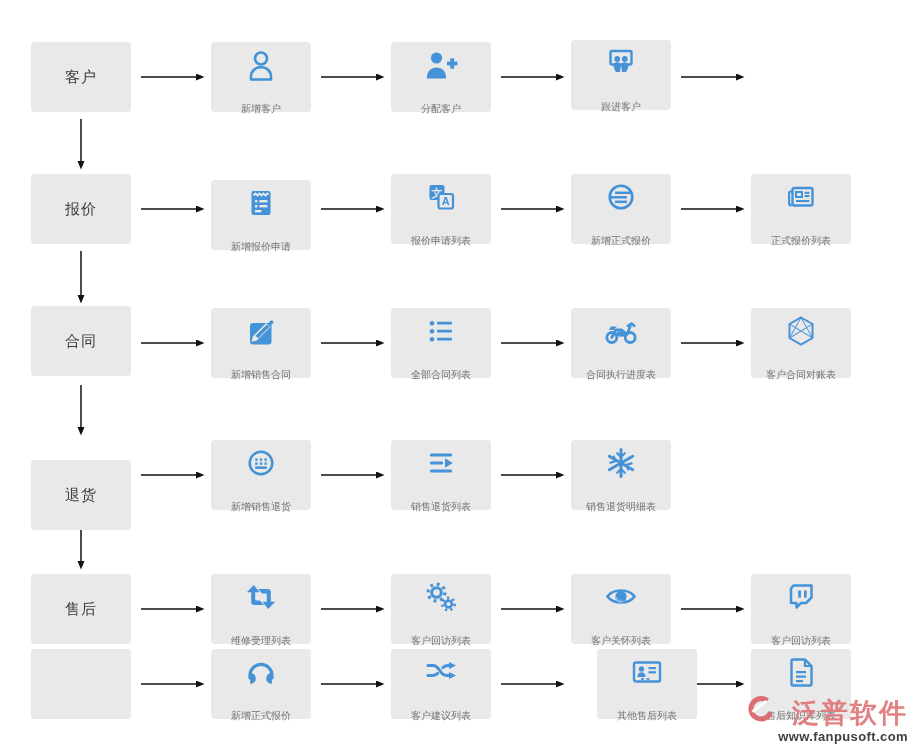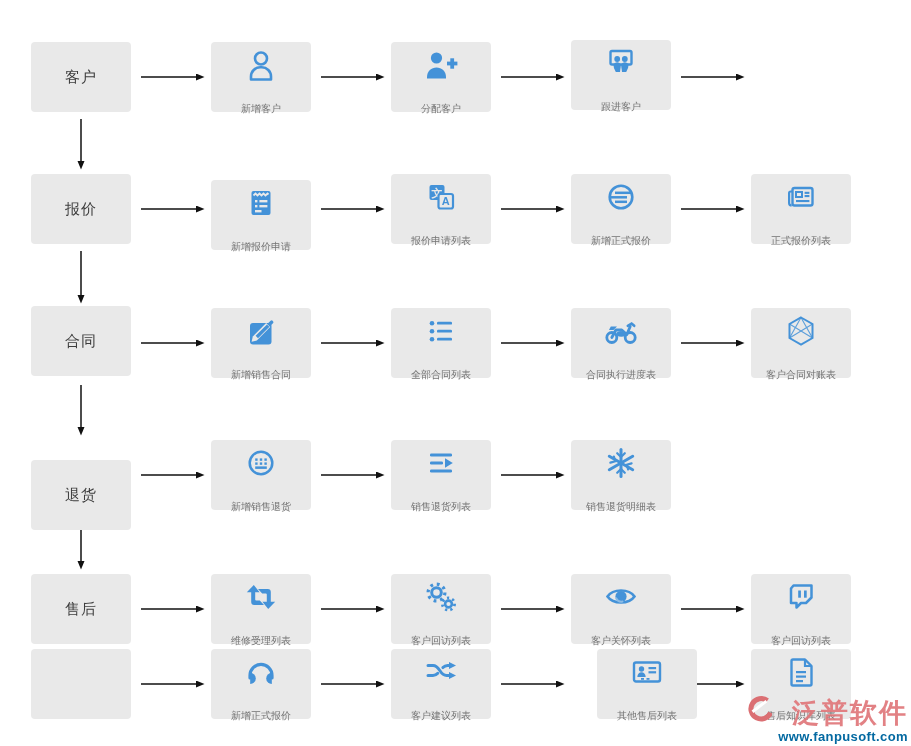--- a/index.html
+++ b/index.html
@@ -7,21 +7,21 @@
   .canvas{position:relative;width:911px;height:746px;background:#ffffff;overflow:hidden;}
   .node{position:absolute;width:100px;height:70px;background:#e9e9e9;border-radius:4px;box-sizing:border-box;}
   .lbl-node{display:flex;align-items:center;justify-content:center;font-size:15px;color:#3d3d3d;letter-spacing:1px;}
   .item-node{text-align:center;overflow:visible;}
   .ic{display:block;margin:5px auto 0;color:#4492d8;}
   .cap{font-size:10px;line-height:19px;color:#737373;margin-top:16px;}
   .arrows{position:absolute;left:0;top:0;}
   .wm{position:absolute;right:3px;bottom:2px;text-align:right;}
   .wm-top{display:flex;align-items:flex-start;justify-content:flex-end;gap:20px;}
   .wm-brand{font-size:27px;font-weight:bold;color:rgba(224,118,122,0.92);letter-spacing:2px;}
-  .wm-url{font-size:13px;font-weight:bold;color:#0369a1;letter-spacing:0.4px;margin-top:-2px;}
+  .wm-url{font-size:13px;font-weight:bold;color:#404040;letter-spacing:0.4px;margin-top:-2px;}
 </style>
 </head>
 <body>
 
 <div class="canvas">
 
   <svg class="arrows" width="911" height="746">
     <defs>
       <marker id="ah" markerWidth="10" markerHeight="8" refX="1" refY="3.5" orient="auto" markerUnits="userSpaceOnUse">
         <path d="M0,0 L8.5,3.5 L0,7 Z" fill="#111"></path>

